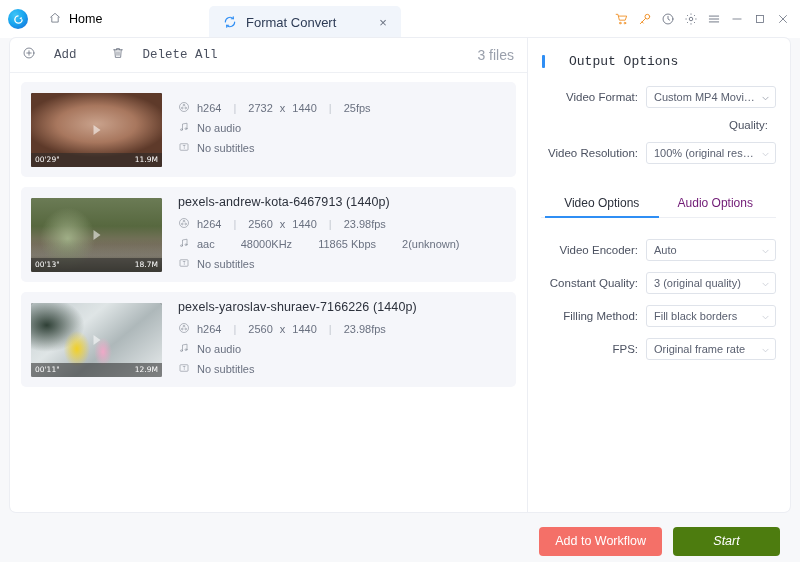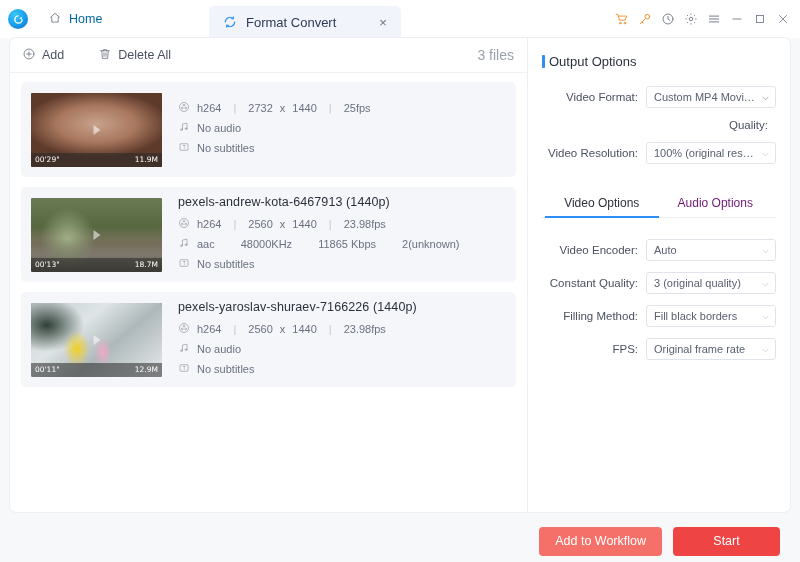--- a/index.html
+++ b/index.html
@@ -24,21 +24,21 @@
     background: radial-gradient(circle at 35% 30%, #3fc4f7 0%, #1aa7ef 45%, #1464d8 100%);
     display: flex; align-items: center; justify-content: center;
     flex: none;
     margin-right: 14px;
   }
   .logo svg { width: 13px; height: 13px; }
 
   .home-btn {
     display: flex; align-items: center; gap: 7px;
     height: 38px; padding: 0 6px;
-    color: #0369a1; font-size: 12.5px;
+    color: #000000; font-size: 12.5px;
   }
   .home-btn svg { width: 14px; height: 14px; stroke: #6b7280; fill: none; stroke-width: 1.4; }
 
   .tab {
     position: absolute;
     left: 209px; top: 6px;
     width: 192px; height: 32px;
     background: #f1f5fb;
     border-radius: 5px 5px 0 0;
     display: flex; align-items: center;
@@ -95,23 +95,24 @@
 
   
   .toolbar {
     height: 35px;
     border-bottom: 1px solid #eef0f4;
     display: flex; align-items: center;
     padding: 0 13px 0 12px;
     flex: none;
   }
   .tb-btn {
-    display: flex; align-items: center; gap: 6px;
+    display: flex; align-items: center; gap: 18px;
     font-size: 12.5px; color: #4b5160;
     margin-right: 34px;
+    font-family: Liberation Mono, monospace;
   }
   .tb-btn svg { width: 14px; height: 14px; }
   .file-count {
     margin-left: auto;
     font-size: 14px;
     color: #9aa0ac;
   }
 
   
   .file-list {
@@ -173,24 +174,25 @@
   .mrow .cell { white-space: nowrap; }
   .vgap { display: inline-block; width: 12px; }
 
   
   .right-col {
     flex: 1;
     padding: 16px 14px 0 13px;
     position: relative;
   }
   .sec-title {
-    display: flex; align-items: center; gap: 4px;
+    display: flex; align-items: center; gap: 24px;
     font-size: 13px; color: #2c313c;
     margin-bottom: 17px;
     padding-left: 1px;
+    font-family: Liberation Mono, monospace;
   }
   .sec-title .bar {
     width: 3px; height: 13px; background: #2f8ef4; border-radius: 1px;
     display: inline-block;
   }
   .field {
     display: flex; align-items: center;
     justify-content: flex-end;
     margin-bottom: 11px;
   }
@@ -250,21 +252,21 @@
   }
   .btn {
     height: 29px;
     border-radius: 4px;
     display: flex; align-items: center; justify-content: center;
     font-size: 12.5px;
     color: #fff;
     padding: 0 16px;
   }
   .btn-workflow { background: #f47068; min-width: 107px; }
-  .btn-start { background: #ef4444; min-width: 107px; }
+  .btn-start { background: #4d7c0f; min-width: 107px; font-style: italic; }
 </style>
 </head>
 <body>
 
 <div class="titlebar">
   <div class="logo">
     <svg viewBox="0 0 24 24">
         <path d="M12 4a8 8 0 1 0 8 8h-2.5A5.5 5.5 0 1 1 12 6.5z" fill="#fff"></path>
         <path d="M13.5 9.5l4.5-2.2v5z" fill="#fff"></path>
       </svg>

